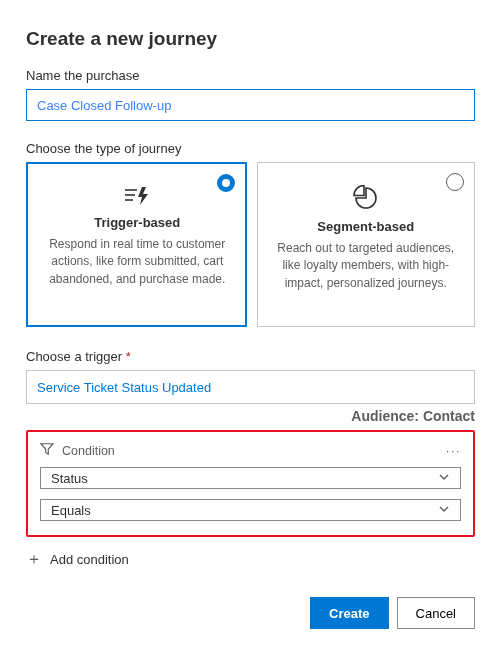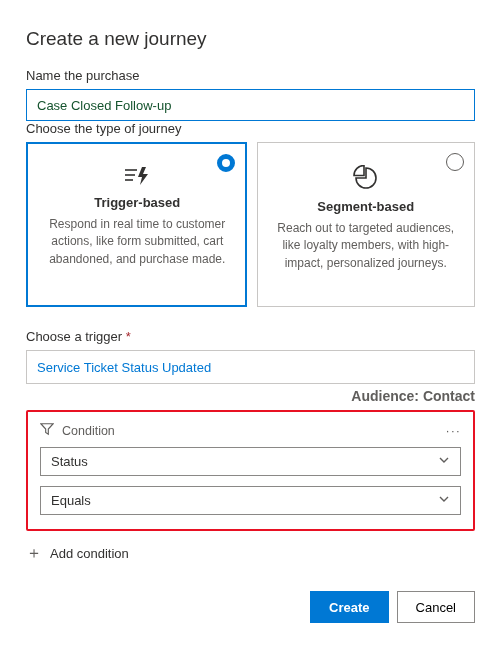--- a/index.html
+++ b/index.html
@@ -7,39 +7,40 @@
     margin: 0;
     padding: 28px 26px 26px 26px;
     font-family: "Segoe UI", -apple-system, BlinkMacSystemFont, sans-serif;
     font-size: 13px;
     color: #323130;
     background: #fff;
     width: 501px;
   }
   h1 {
     font-size: 19px;
-    font-weight: 400;
+    font-weight: 700;
     margin: 0 0 18px 0;
     color: #323130;
   }
   .field-label {
     font-size: 13px;
     font-weight: 400;
     margin-bottom: 6px;
     color: #323130;
   }
   .text-input {
     width: 100%;
     height: 32px;
     border: 1px solid #0078d4;
     padding: 0 10px;
     font-size: 13px;
     font-family: inherit;
-    color: #14532d;
+    color: #3b82f6;
     outline: none;
+    margin-bottom: 20px;
   }
   .type-row {
     display: flex;
     gap: 10px;
     margin-bottom: 22px;
   }
   .type-card {
     flex: 1;
     border: 1px solid #c8c6c4;
     padding: 22px 18px 34px 18px;
@@ -111,21 +112,21 @@
     display: flex;
     align-items: center;
     gap: 8px;
     margin-bottom: 8px;
     color: #605e5c;
     font-size: 12.5px;
   }
   .cond-header .title { flex: 1; }
   .dropdown {
     width: 100%;
-    height: 29px;
+    height: 22px;
     border: 1px solid #8a8886;
     padding: 0 10px;
     font-size: 13px;
     display: flex;
     align-items: center;
     justify-content: space-between;
     cursor: pointer;
     margin-bottom: 10px;
     background: #fff;
   }

